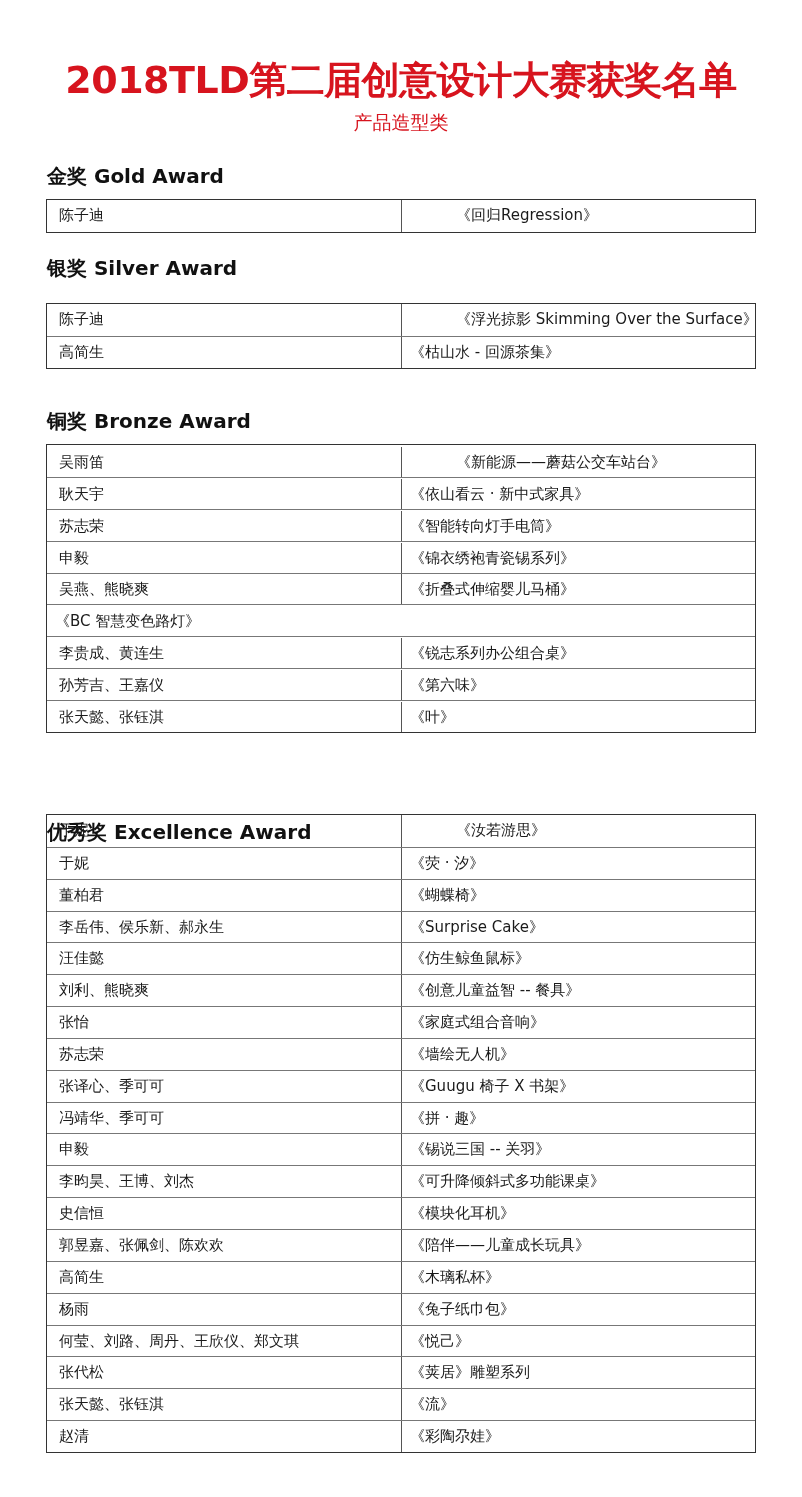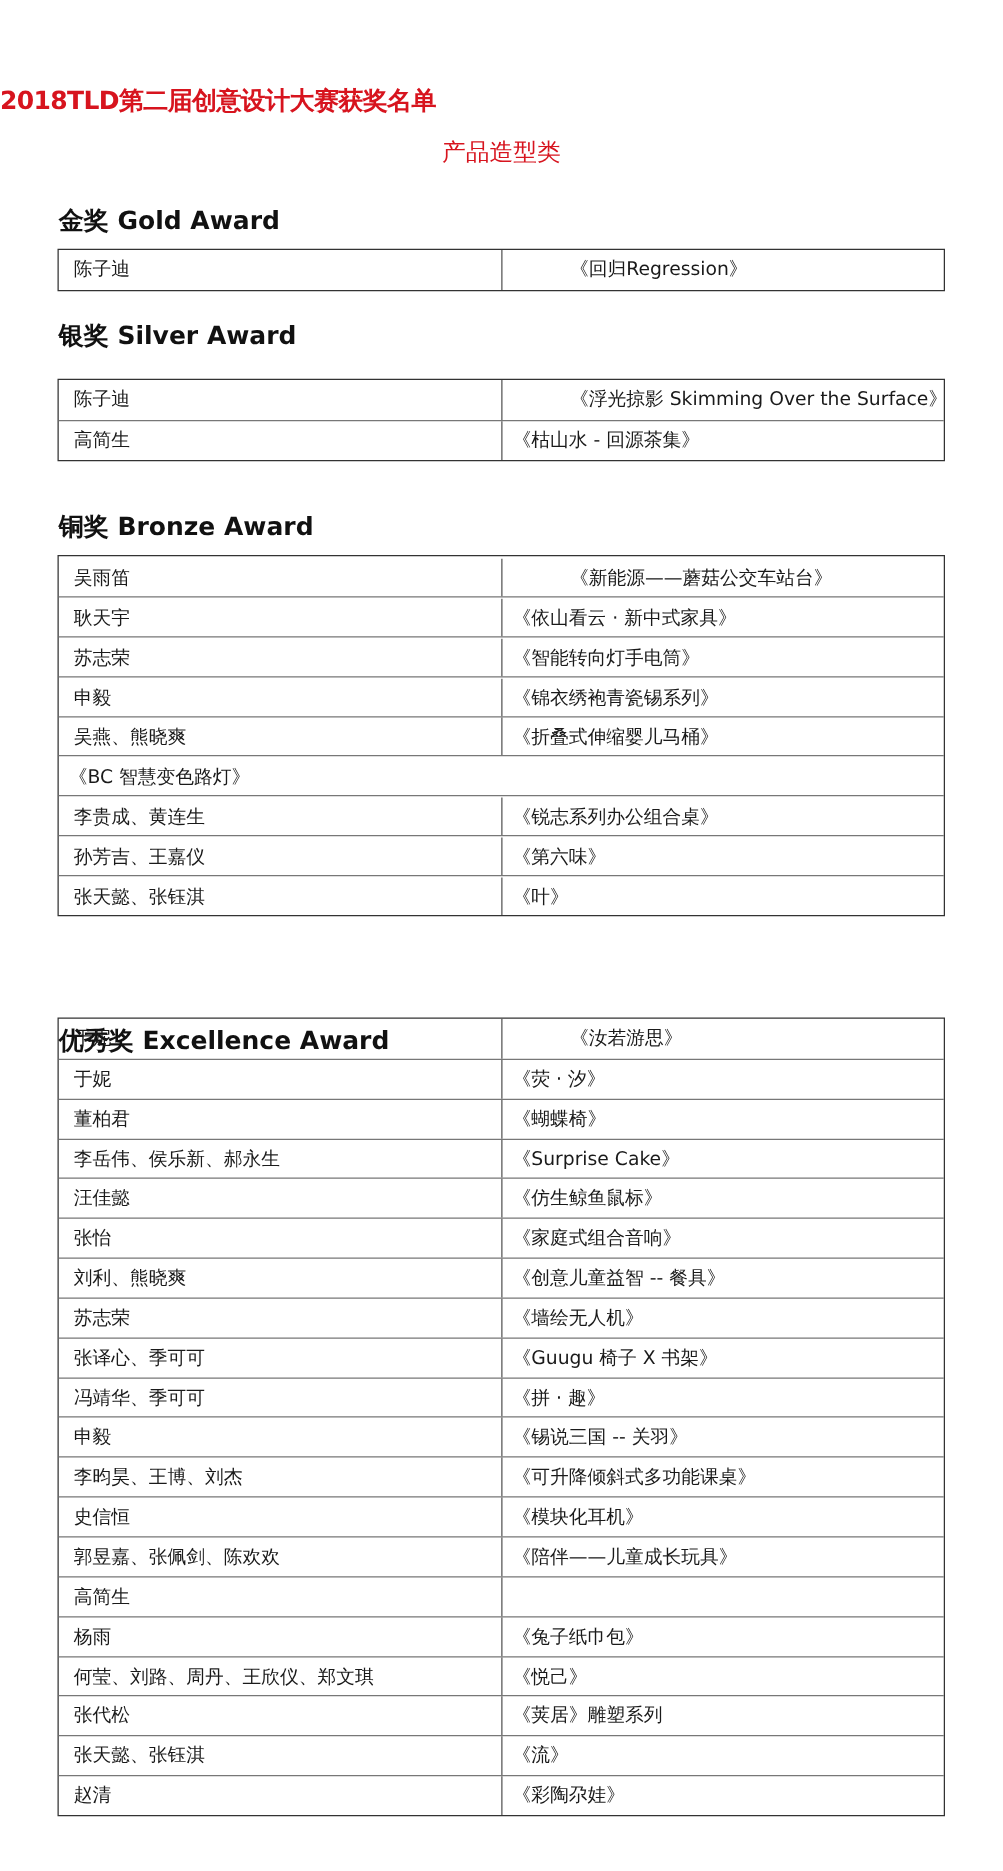--- a/index.html
+++ b/index.html
@@ -12,21 +12,22 @@
     body {
       position: relative;
       font-family: "DejaVu Sans", "Liberation Sans", sans-serif;
       color: #1a1a1a;
     }
     .title {
       position: absolute;
       top: 60px;
       left: 0;
       width: 802px;
-      font-size: 20px;
+      text-align: center;
+      font-size: 38px;
       font-weight: bold;
       color: #d7141e;
       letter-spacing: -0.5px;
       line-height: 40px;
     }
     .subtitle {
       position: absolute;
       top: 104px;
       left: 0;
       width: 802px;
@@ -159,28 +160,28 @@
   </div>
   <div class="award-row">
     <div class="cell cell-name">李岳伟、侯乐新、郝永生</div>
     <div class="cell cell-work">《Surprise Cake》</div>
   </div>
   <div class="award-row">
     <div class="cell cell-name">汪佳懿</div>
     <div class="cell cell-work">《仿生鲸鱼鼠标》</div>
   </div>
   <div class="award-row">
+    <div class="cell cell-name">刘利、熊晓爽</div>
+    <div class="cell cell-work">《创意儿童益智 -- 餐具》</div>
+  </div>
+  <div class="award-row">
     <div class="cell cell-name">张怡</div>
     <div class="cell cell-work">《家庭式组合音响》</div>
   </div>
   <div class="award-row">
-    <div class="cell cell-name">刘利、熊晓爽</div>
-    <div class="cell cell-work">《创意儿童益智 -- 餐具》</div>
-  </div>
-  <div class="award-row">
     <div class="cell cell-name">苏志荣</div>
     <div class="cell cell-work">《墙绘无人机》</div>
   </div>
   <div class="award-row">
     <div class="cell cell-name">张译心、季可可</div>
     <div class="cell cell-work">《Guugu 椅子 X 书架》</div>
   </div>
   <div class="award-row">
     <div class="cell cell-name">冯靖华、季可可</div>
     <div class="cell cell-work">《拼 · 趣》</div>
@@ -196,20 +197,21 @@
   <div class="award-row">
     <div class="cell cell-name">史信恒</div>
     <div class="cell cell-work">《模块化耳机》</div>
   </div>
   <div class="award-row">
     <div class="cell cell-name">郭昱嘉、张佩剑、陈欢欢</div>
     <div class="cell cell-work">《陪伴——儿童成长玩具》</div>
   </div>
   <div class="award-row">
     <div class="cell cell-name">高简生</div>
+    <div class="cell cell-work">《木璃私杯》</div>
   </div>
   <div class="award-row">
     <div class="cell cell-name">杨雨</div>
     <div class="cell cell-work">《兔子纸巾包》</div>
   </div>
   <div class="award-row">
     <div class="cell cell-name">何莹、刘路、周丹、王欣仪、郑文琪</div>
     <div class="cell cell-work">《悦己》</div>
   </div>
   <div class="award-row">

